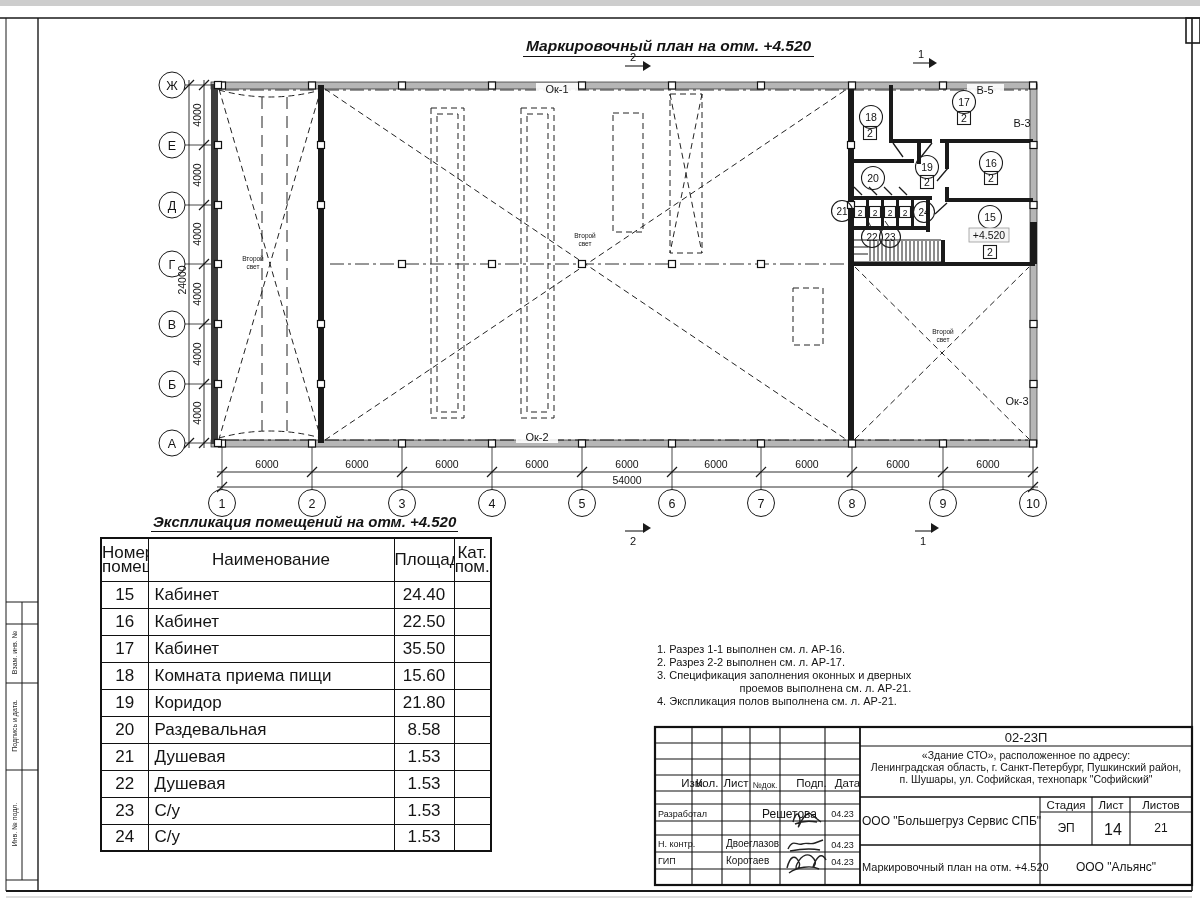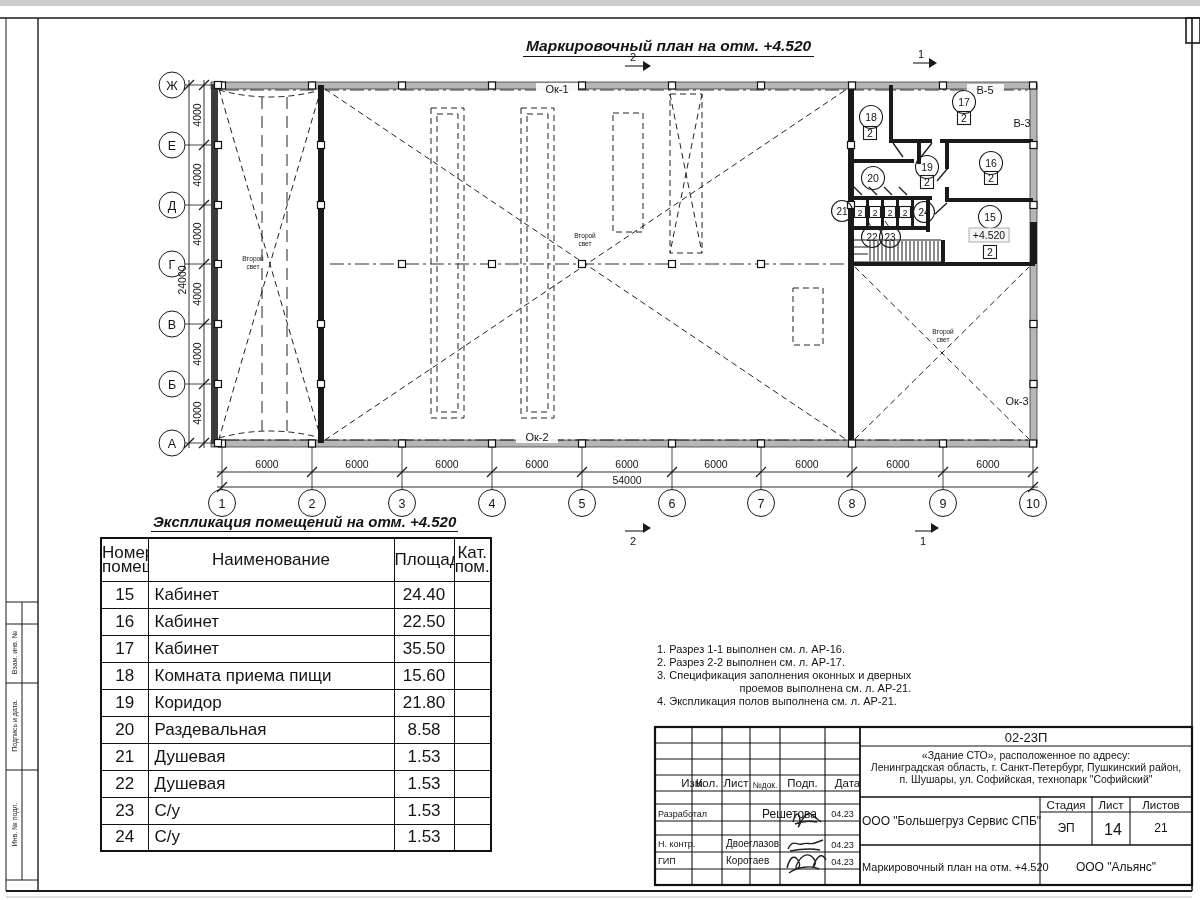--- a/index.html
+++ b/index.html
@@ -506,21 +506,21 @@
 </div>
 
 <div class="tb-text ctr" style="left:860px;top:730px;width:332px;font-size:13px;">02-23П</div>
 <div class="tb-text ctr" style="left:862px;top:749px;width:328px;font-size:10.5px;">«Здание СТО», расположенное по адресу:</div>
 <div class="tb-text ctr" style="left:862px;top:761px;width:328px;font-size:10.5px;">Ленинградская область, г. Санкт-Петербург, Пушкинский район,</div>
 <div class="tb-text ctr" style="left:862px;top:773px;width:328px;font-size:10.5px;">п. Шушары, ул. Софийская, технопарк "Софийский"</div>
 <div class="tb-text ctr" style="left:655px;top:777px;width:37px;font-size:11.5px;padding-left:20px;">Изм.</div>
 <div class="tb-text ctr" style="left:692px;top:777px;width:30px;font-size:11.5px;">Кол.</div>
 <div class="tb-text ctr" style="left:722px;top:777px;width:28px;font-size:11.5px;">Лист</div>
 <div class="tb-text ctr" style="left:750px;top:780px;width:30px;font-size:8.5px;">№док.</div>
-<div class="tb-text ctr" style="left:780px;top:777px;width:45px;font-size:11.5px;">Подп.</div>
+<div class="tb-text ctr" style="left:780px;top:777px;width:63px;font-size:11.5px;">Подп.</div>
 <div class="tb-text ctr" style="left:825px;top:777px;width:45px;font-size:11.5px;">Дата</div>
 
 <div class="tb-text" style="left:658px;top:809px;font-size:9px;">Разработал</div>
 <div class="tb-text" style="left:726px;top:807px;font-size:12px;padding-left:36px;">Решетова</div>
 <div class="tb-text ctr" style="left:827px;top:809px;width:31px;font-size:9px;">04.23</div>
 <div class="tb-text" style="left:658px;top:839px;font-size:9px;">Н. контр.</div>
 <div class="tb-text" style="left:726px;top:838px;font-size:10px;">Двоеглазов</div>
 <div class="tb-text ctr" style="left:827px;top:840px;width:31px;font-size:9px;">04.23</div>
 <div class="tb-text" style="left:658px;top:856px;font-size:9px;">ГИП</div>
 <div class="tb-text" style="left:726px;top:855px;font-size:10px;">Коротаев</div>

